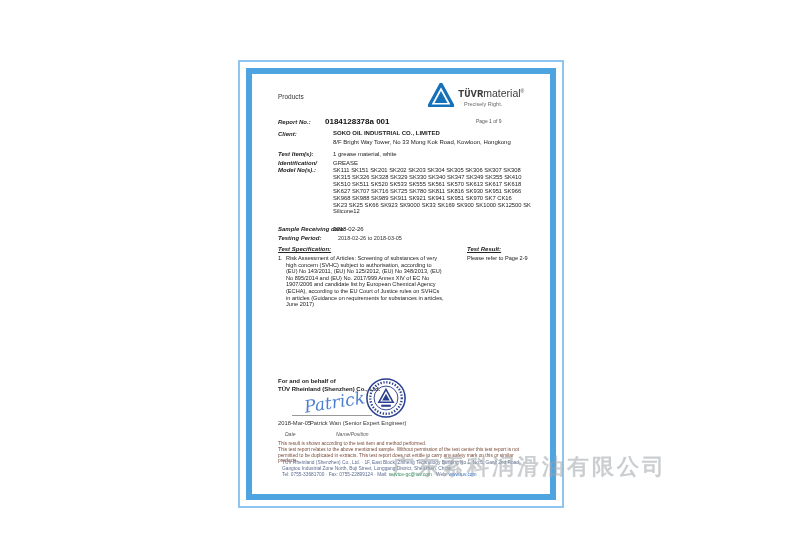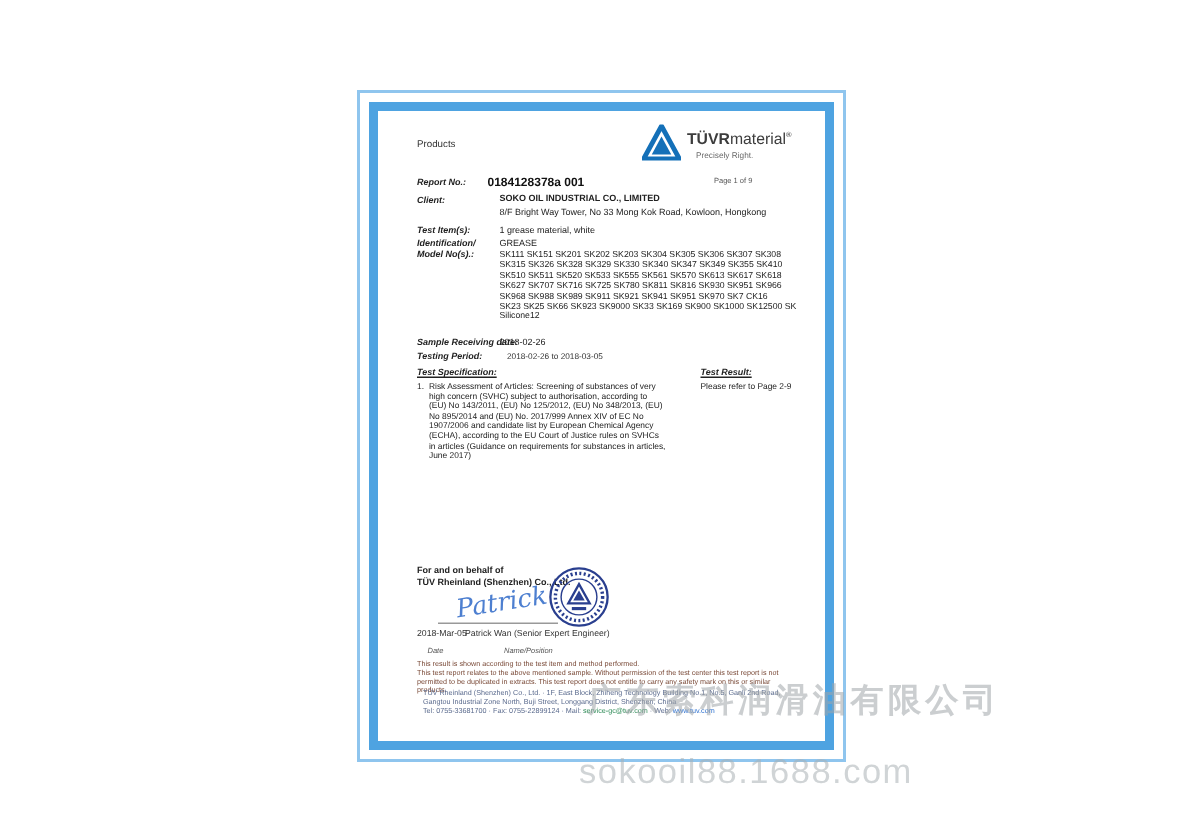--- a/index.html
+++ b/index.html
@@ -15,21 +15,21 @@
   .page { position:absolute; left:0; top:0; right:0; bottom:0; background:#ffffff; }
 
   .abs { position:absolute; white-space:nowrap; }
   .lbl { font-size:6px; font-weight:bold; font-style:italic; color:#222; }
   .val { font-size:6px; color:#222; }
 
   
   .products { left:26px; top:19px; font-size:6.5px; color:#333; }
   .logo-tri { left:176px; top:9px; width:26px; height:24px; }
   .brand { left:206px; top:13px; font-size:10.5px; color:#3c3c3c; letter-spacing:0; }
-  .brand .b { font-weight:bold; }
+  .brand .b { font-weight:bold;font-family:Liberation Mono, monospace; }
   .brand sup { font-size:5px; }
   .tagline { left:212px; top:27px; font-size:5.5px; color:#6a6a6a; }
   .pageno { left:224px; top:44px; font-size:5px; color:#555; }
 
   
   .rep-lbl   { left:26px; top:45px; }
   .rep-val   { left:73px; top:43px; font-size:8px; font-weight:bold; color:#111; }
   .cli-lbl   { left:26px; top:57px; }
   .cli-name  { left:81px; top:56px; font-weight:bold; }
   .cli-addr  { left:81px; top:65px; }
@@ -162,15 +162,14 @@
         <span class="abs addr2">Gangtou Industrial Zone North, Buji Street, Longgang District, Shenzhen, China</span>
         <span class="abs contact">
           <span>Tel: 0755-33681700 · Fax: 0755-22899124 · Mail: </span><span class="mail">service-gc@tuv.com</span><span> · Web: </span><span class="web">www.tuv.com</span>
         </span>
 
       </div>
     </div>
   </div>
 
   <span class="abs wm-cn">广东索科润滑油有限公司</span>
-  <span class="abs wm-url">sokooil88.1688.com</span>
 
 </div>
 
 </body></html>

